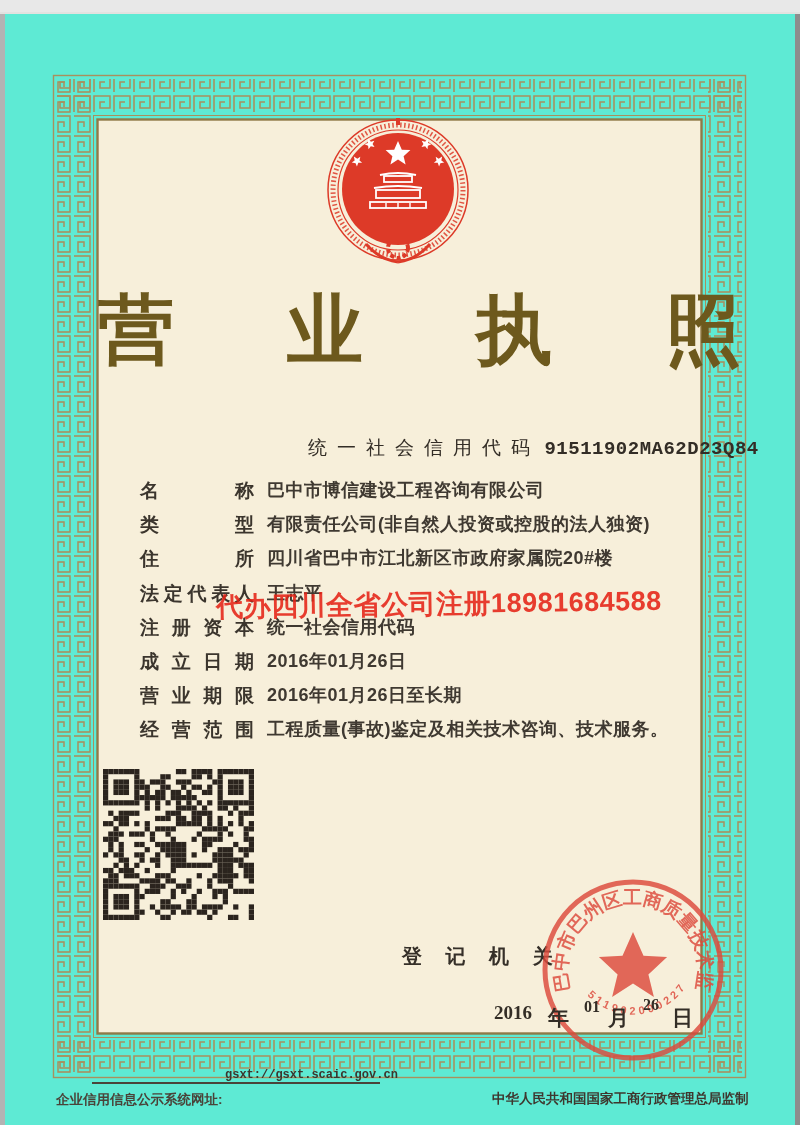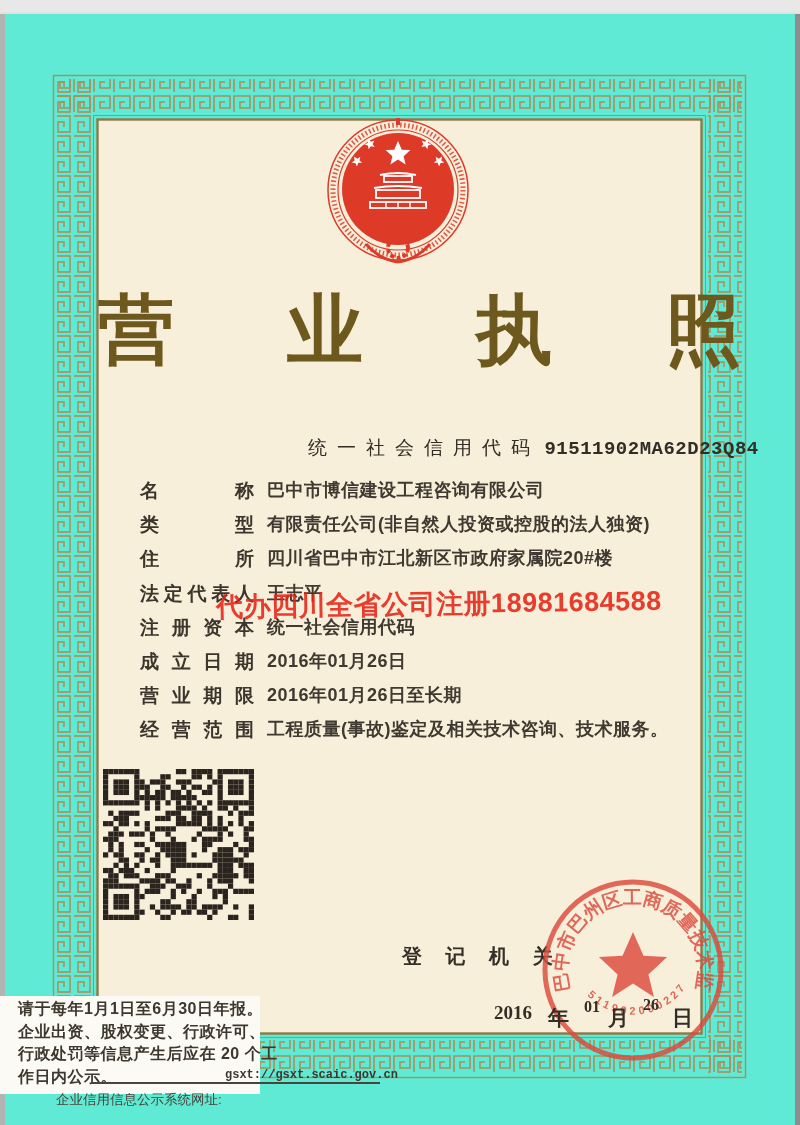--- a/index.html
+++ b/index.html
@@ -36,21 +36,21 @@
   .approval-note{position:absolute;left:256px;top:901px;font-size:16px;font-weight:700;color:#352f28;white-space:nowrap;letter-spacing:0.5px;z-index:4;}
   .registry{position:absolute;left:402px;top:931px;font-size:20px;font-weight:700;color:#352f28;letter-spacing:9px;z-index:4;}
 
   .seal{position:absolute;left:533px;top:858px;z-index:6;opacity:0.82;}
   .date-part{position:absolute;z-index:7;color:#332d26;white-space:nowrap;}
   .date-num{font-family:"Liberation Serif",serif;font-weight:600;}
   .date-unit{font-weight:800;}
 
   .annual-block{position:absolute;left:0;top:984px;width:260px;background:#fbfaf5;padding:2px 0 6px 18px;z-index:5;box-sizing:border-box;}
   .annual-line{font-size:16px;font-weight:600;color:#3e372e;line-height:22.5px;white-space:nowrap;letter-spacing:0.5px;}
-  .site-label{position:absolute;left:56px;top:1079px;font-size:13.5px;font-weight:400;color:#4a4339;z-index:5;white-space:nowrap;}
+  .site-label{position:absolute;left:56px;top:1079px;font-size:13.5px;font-weight:700;color:#4a4339;z-index:5;white-space:nowrap;}
   .site-url{position:absolute;left:225px;top:1056px;font-family:"Liberation Mono",monospace;font-size:12px;font-weight:700;color:#3c362e;z-index:6;white-space:nowrap;}
   .url-line{position:absolute;left:92px;top:1070px;width:288px;height:2px;background:#4a443a;z-index:6;}
   .issuer-note{position:absolute;left:492px;top:1078px;font-size:13.5px;font-weight:600;color:#3e372e;z-index:5;white-space:nowrap;}
 </style>
 </head>
 <body>
 
 <div class="page">
   <div class="edge-left"></div>
   <div class="edge-right"></div>
@@ -627,22 +627,17 @@
     </text>
   </svg>
 
   <div class="date-part date-num" style="left:494px;top:990px;font-size:19px;">2016</div>
   <div class="date-part date-unit" style="left:548px;top:992px;font-size:21px;">年</div>
   <div class="date-part date-num" style="left:584px;top:986px;font-size:16px;">01</div>
   <div class="date-part date-unit" style="left:608px;top:992px;font-size:21px;">月</div>
   <div class="date-part date-num" style="left:643px;top:984px;font-size:16px;">26</div>
   <div class="date-part date-unit" style="left:672px;top:992px;font-size:21px;">日</div>
 
-  <div class="annual-block" id="annual-block">
-      <div class="annual-line">请于每年1月1日至6月30日年报。</div>
-      <div class="annual-line">企业出资、股权变更、行政许可、</div>
-      <div class="annual-line">行政处罚等信息产生后应在 20 个工</div>
-      <div class="annual-line">作日内公示。</div>
-    </div>
   <div class="url-line"></div>
   <div class="site-url">gsxt://gsxt.scaic.gov.cn</div>
   <div class="site-label">企业信用信息公示系统网址:</div>
+  <div class="issuer-note">中华人民共和国国家工商行政管理总局监制</div>
 </div>
 
 </body></html>

